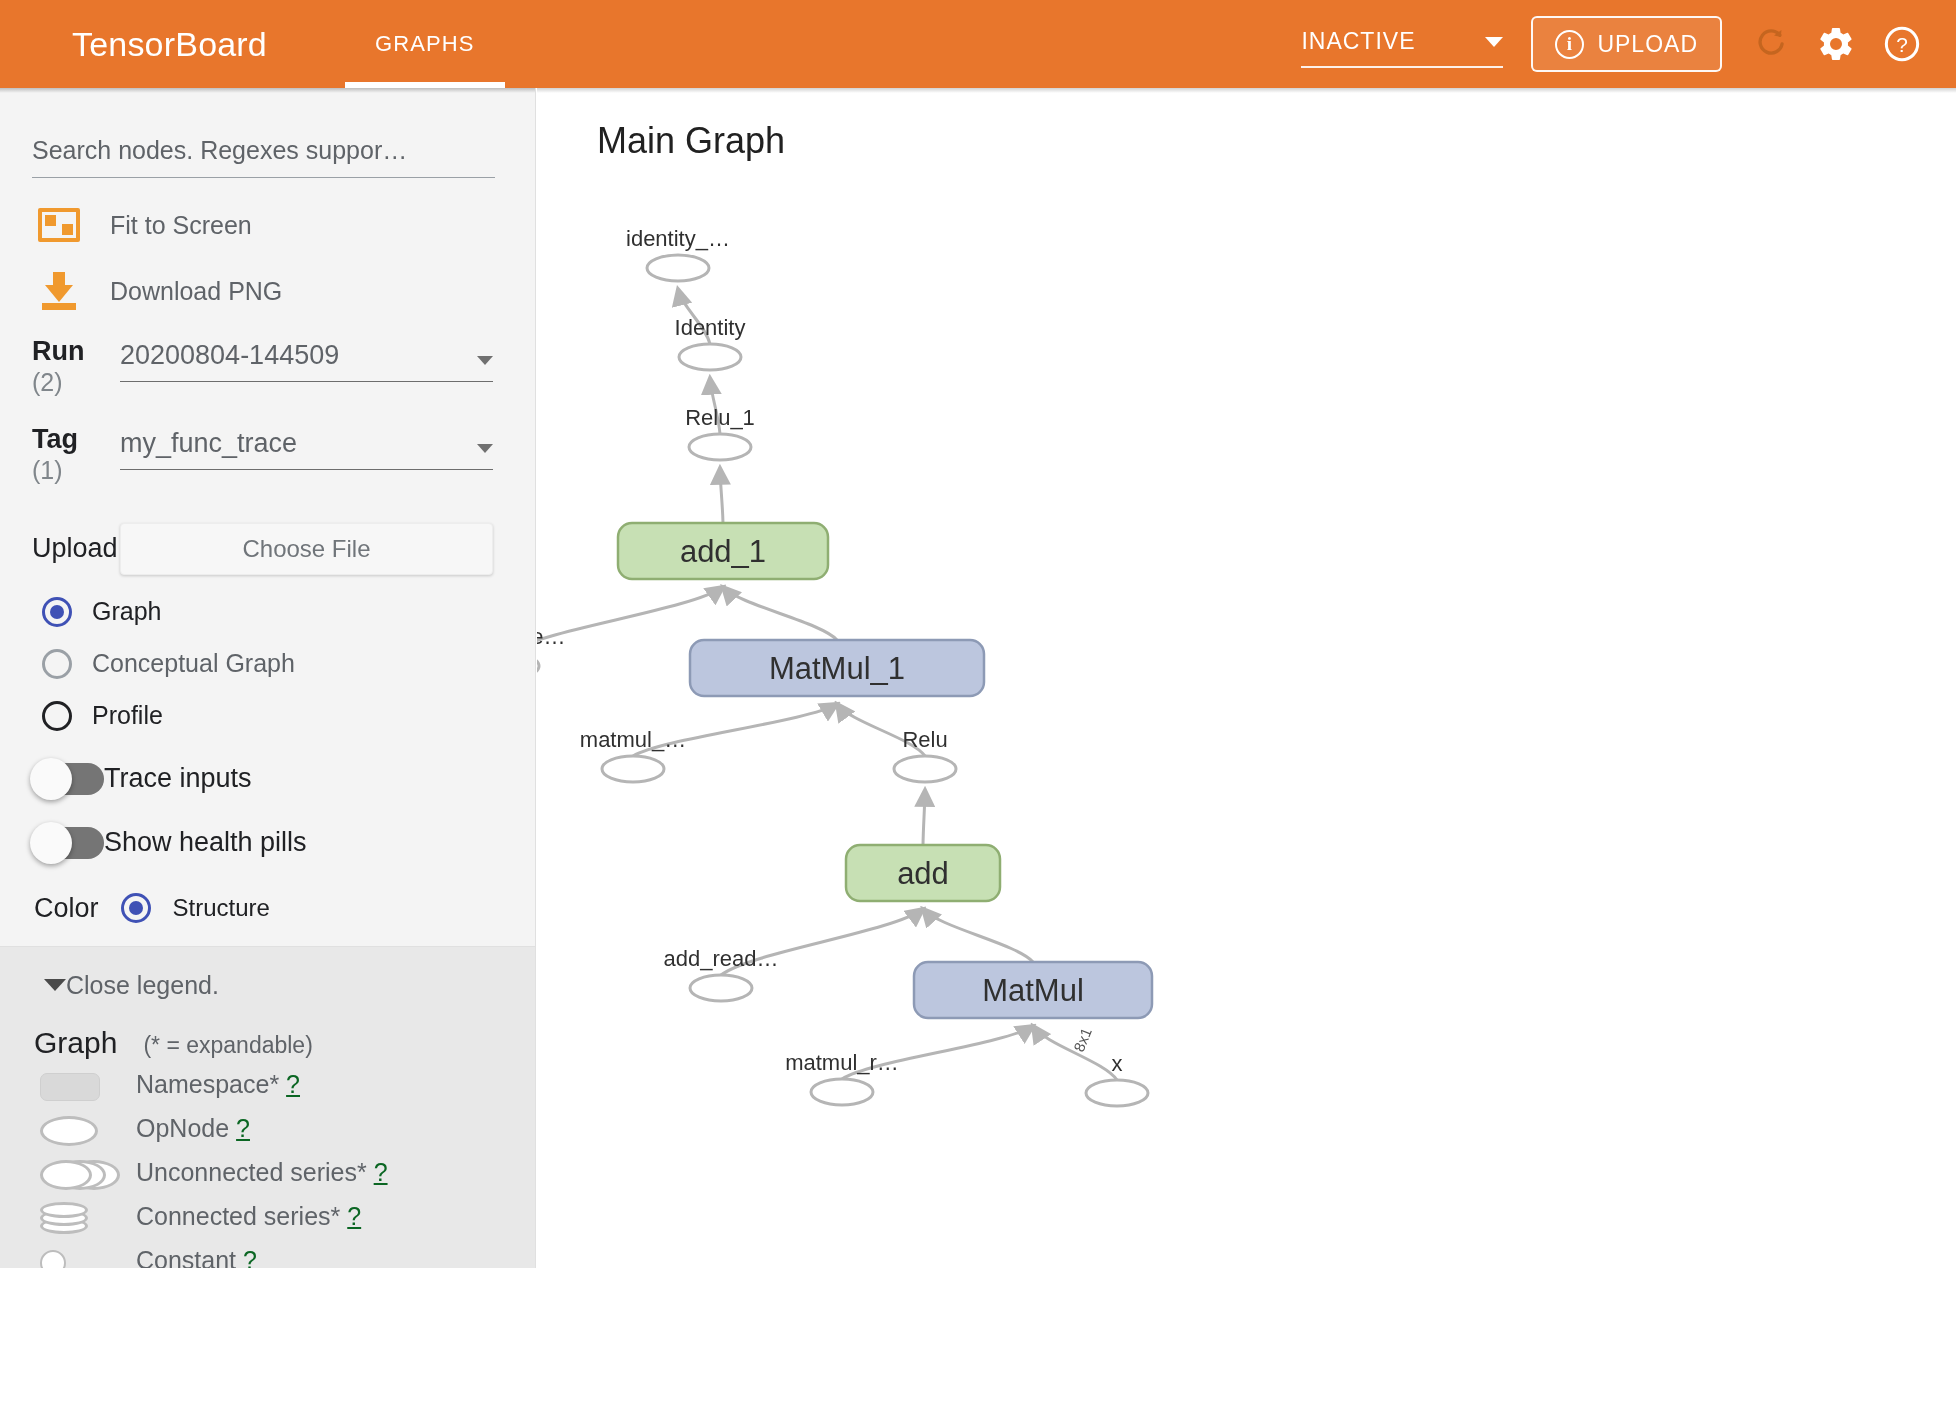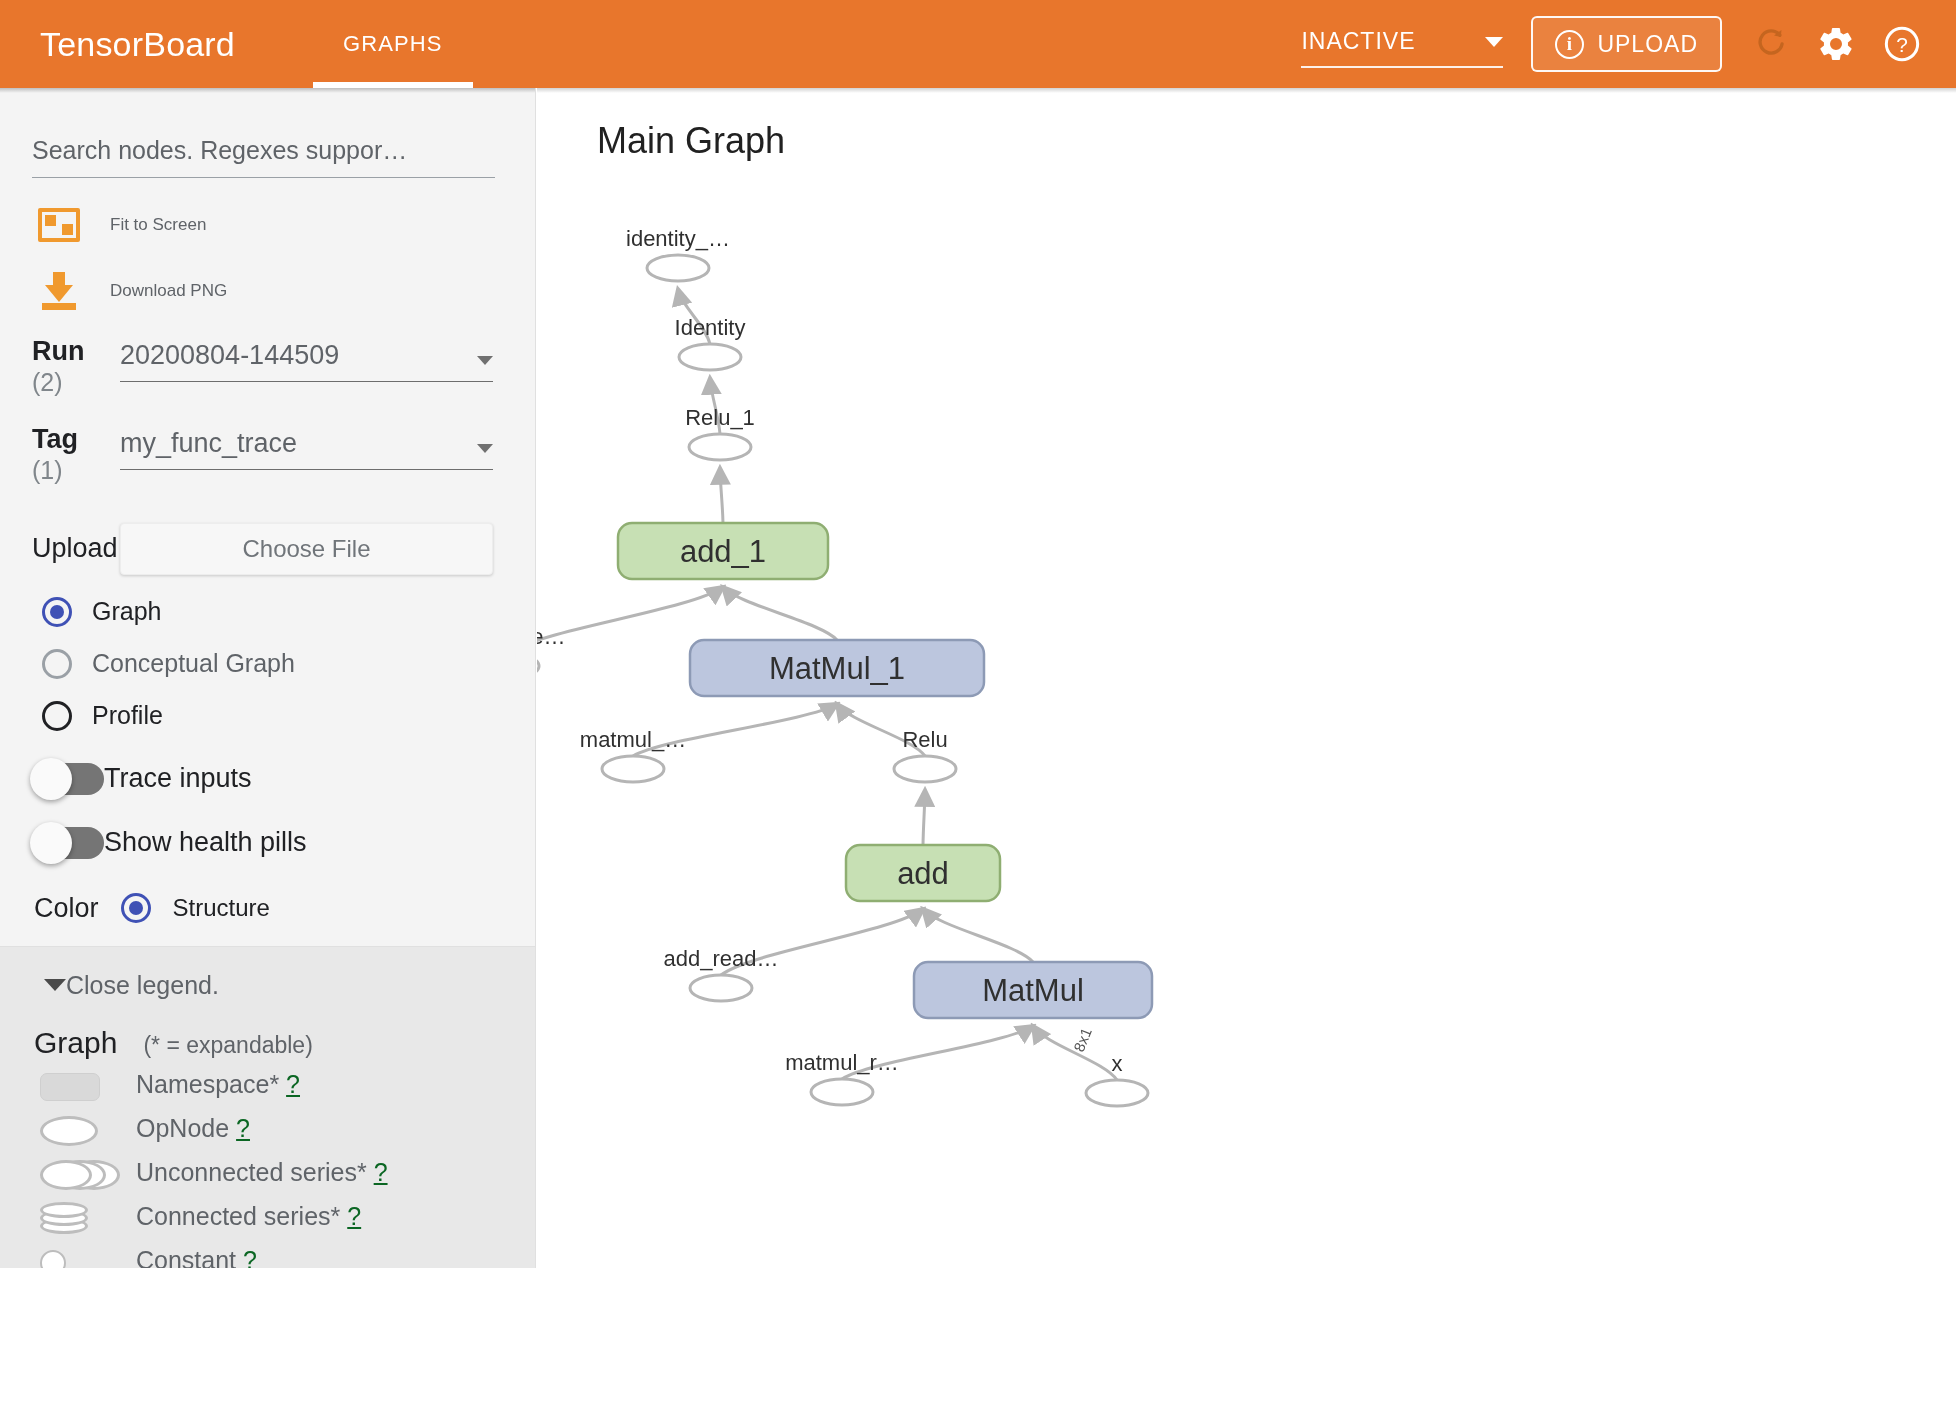--- a/index.html
+++ b/index.html
@@ -8,21 +8,21 @@
     font-family: "Liberation Sans", sans-serif;
     background: #ffffff;
     overflow: hidden;
   }
 
   
   .topbar {
     position: absolute; left: 0; top: 0;
     width: 1956px; height: 88px;
     background: #e8762c;
-    display: flex; align-items: center;
+    display: flex; align-items: center; padding-left: 32px;
   }
   .tb-brand {
     color: #fff; font-size: 34px; letter-spacing: .2px;
     margin-left: 40px; font-weight: 400;
   }
   .tb-tabs { display: flex; align-items: stretch; height: 88px; margin-left: 78px; }
   .tb-tab {
     color: #fff; font-size: 22px; letter-spacing: 1.1px;
     display: flex; align-items: center; padding: 0 30px;
     position: relative; cursor: pointer;
@@ -79,21 +79,21 @@
     width: 100%; border: none; background: transparent; outline: none;
     font-family: inherit; font-size: 25px; color: #5f6368;
     padding-bottom: 12px; border-bottom: 1px solid #9aa0a6;
   }
   .search-input::placeholder { color: #5f6368; }
 
   .tool-row {
     display: flex; align-items: center; gap: 30px;
     margin: 30px 0 0 38px; cursor: pointer;
   }
-  .tool-row .lbl { font-size: 17px; color: #5f6368; }
+  .tool-row .lbl { font-size: 25px; color: #5f6368; }
 
   .fitscreen-ic { width: 42px; height: 34px; border: 4px solid #f0992e; position: relative; border-radius: 2px;}
   .fitscreen-ic::before, .fitscreen-ic::after {
     content:""; position:absolute; width: 11px; height: 11px; background: #f0992e;
   }
   .fitscreen-ic::before { left: 3px; top: 3px; }
   .fitscreen-ic::after  { right: 3px; bottom: 3px; }
 
   .dl-ic { width: 42px; height: 38px; position: relative; }
   .dl-ic .stem { position:absolute; left:15px; top:0; width:12px; height:16px; background:#f0992e; }

